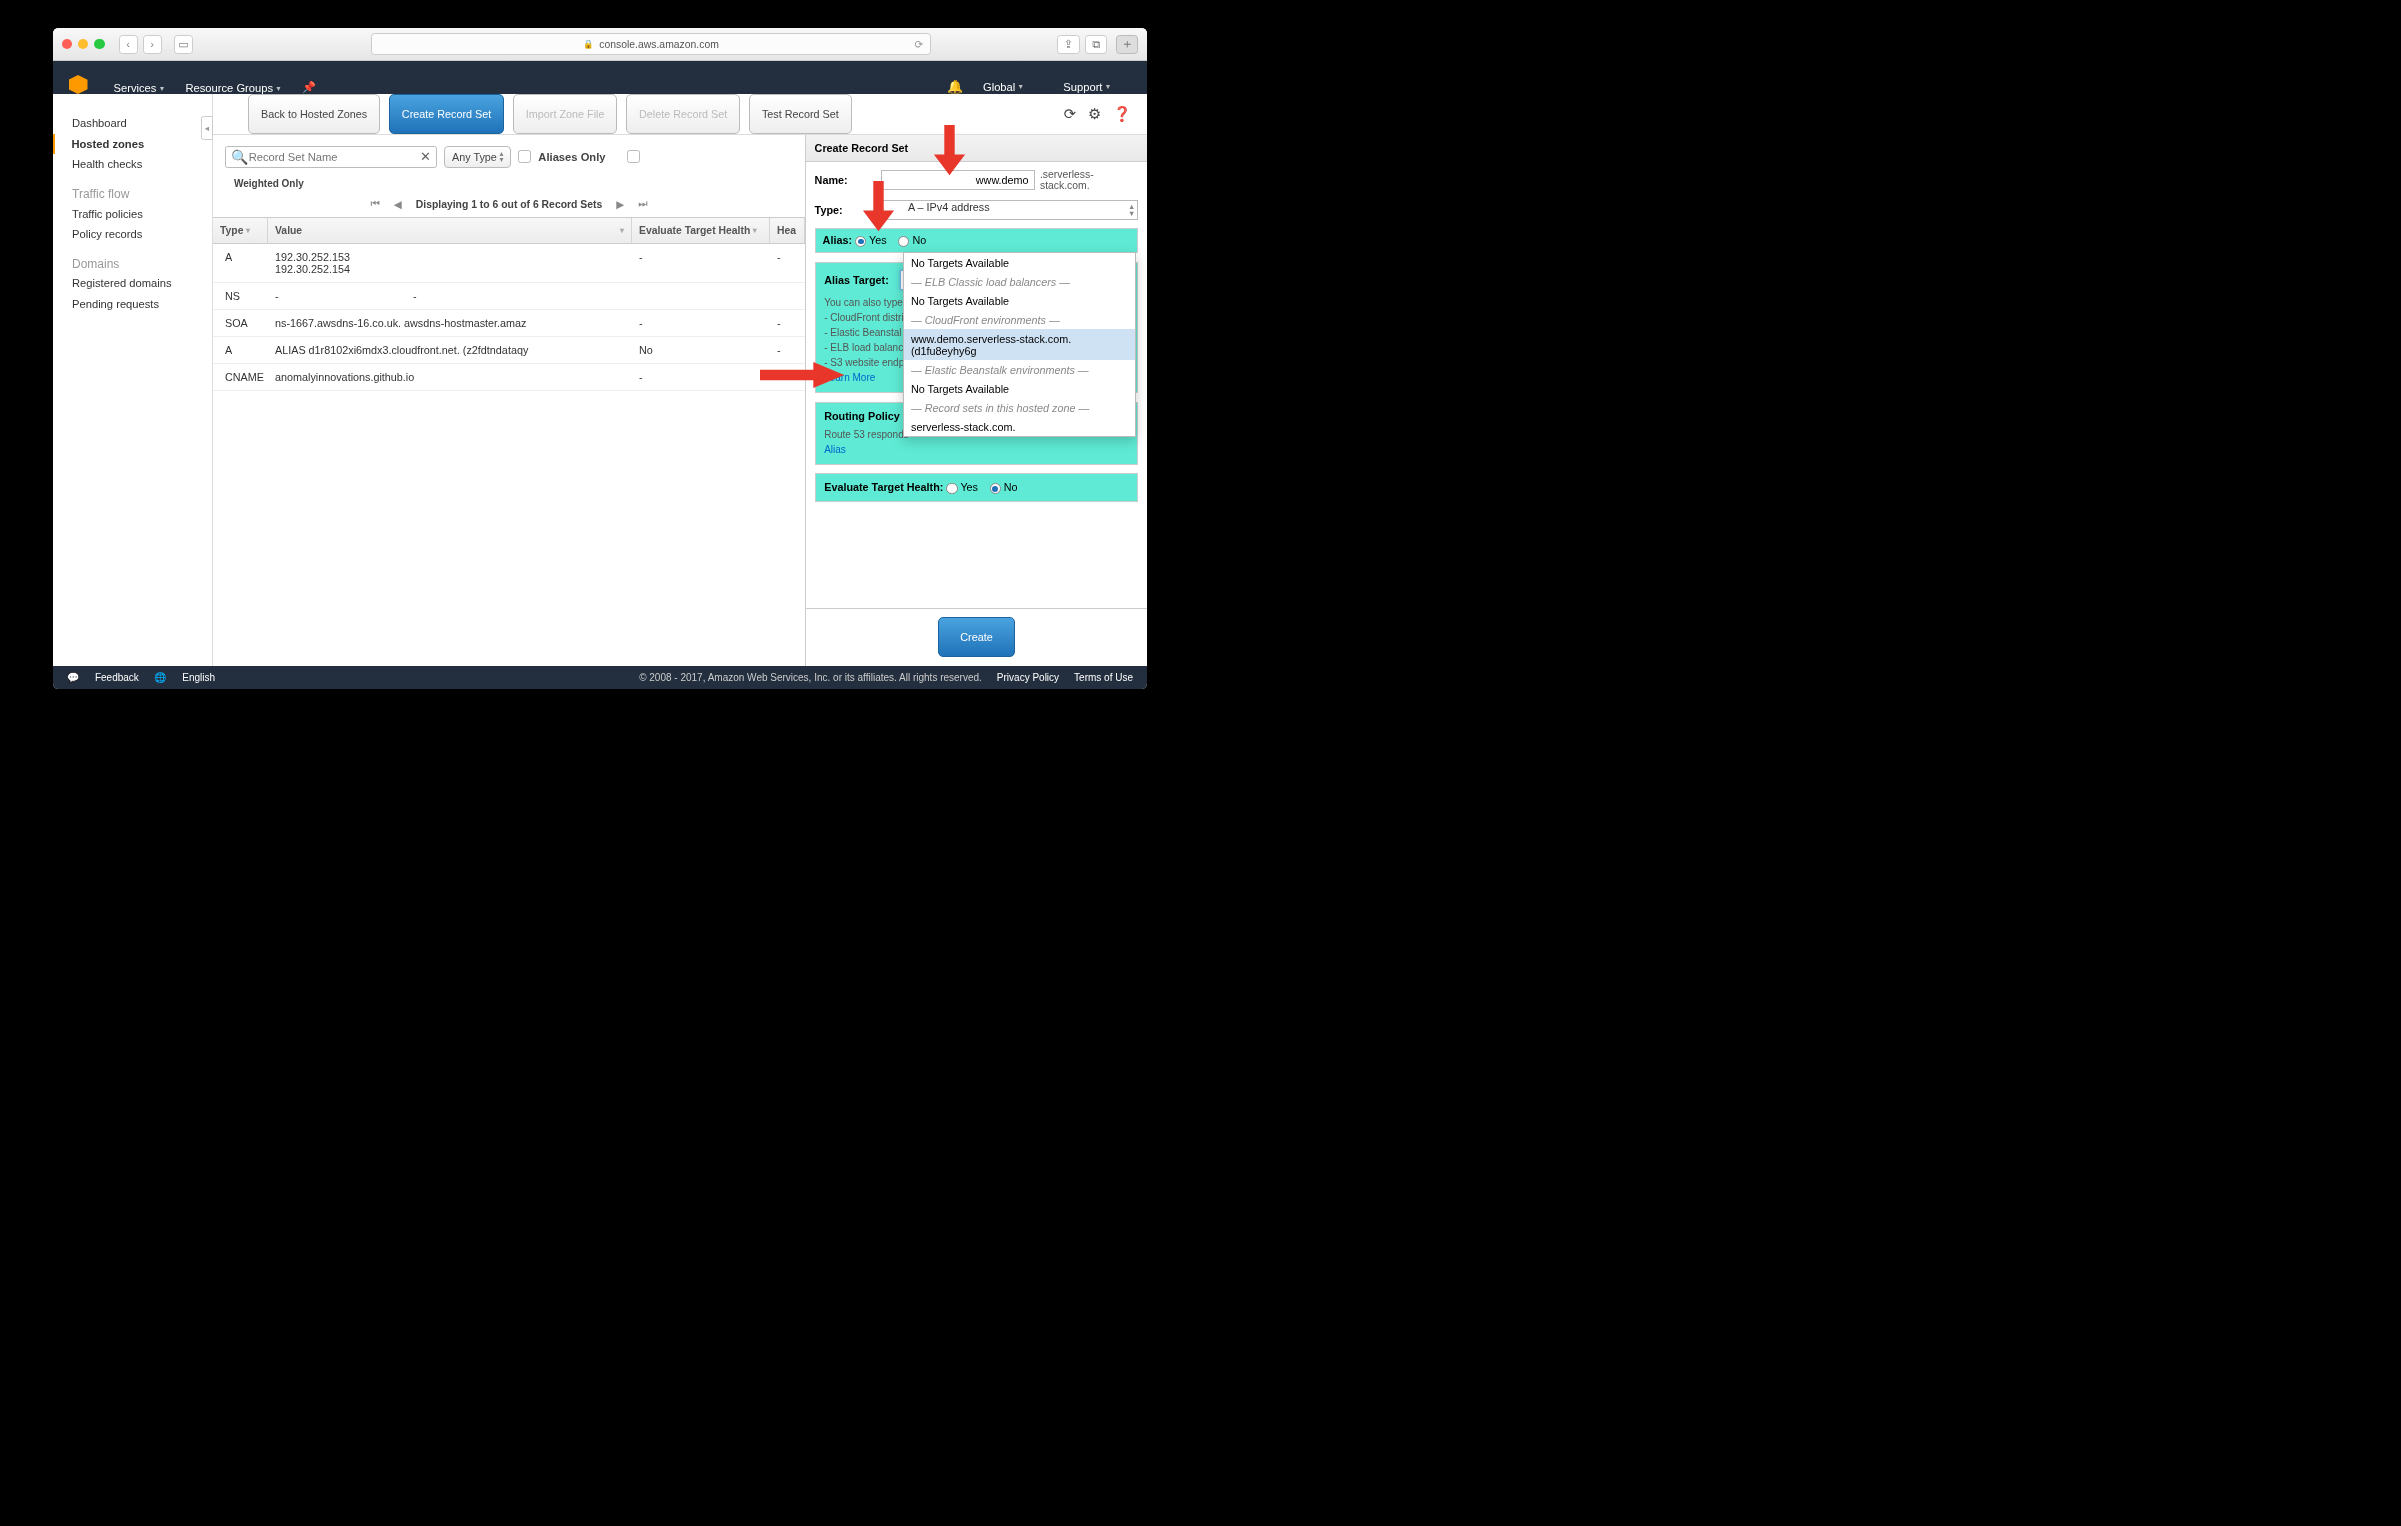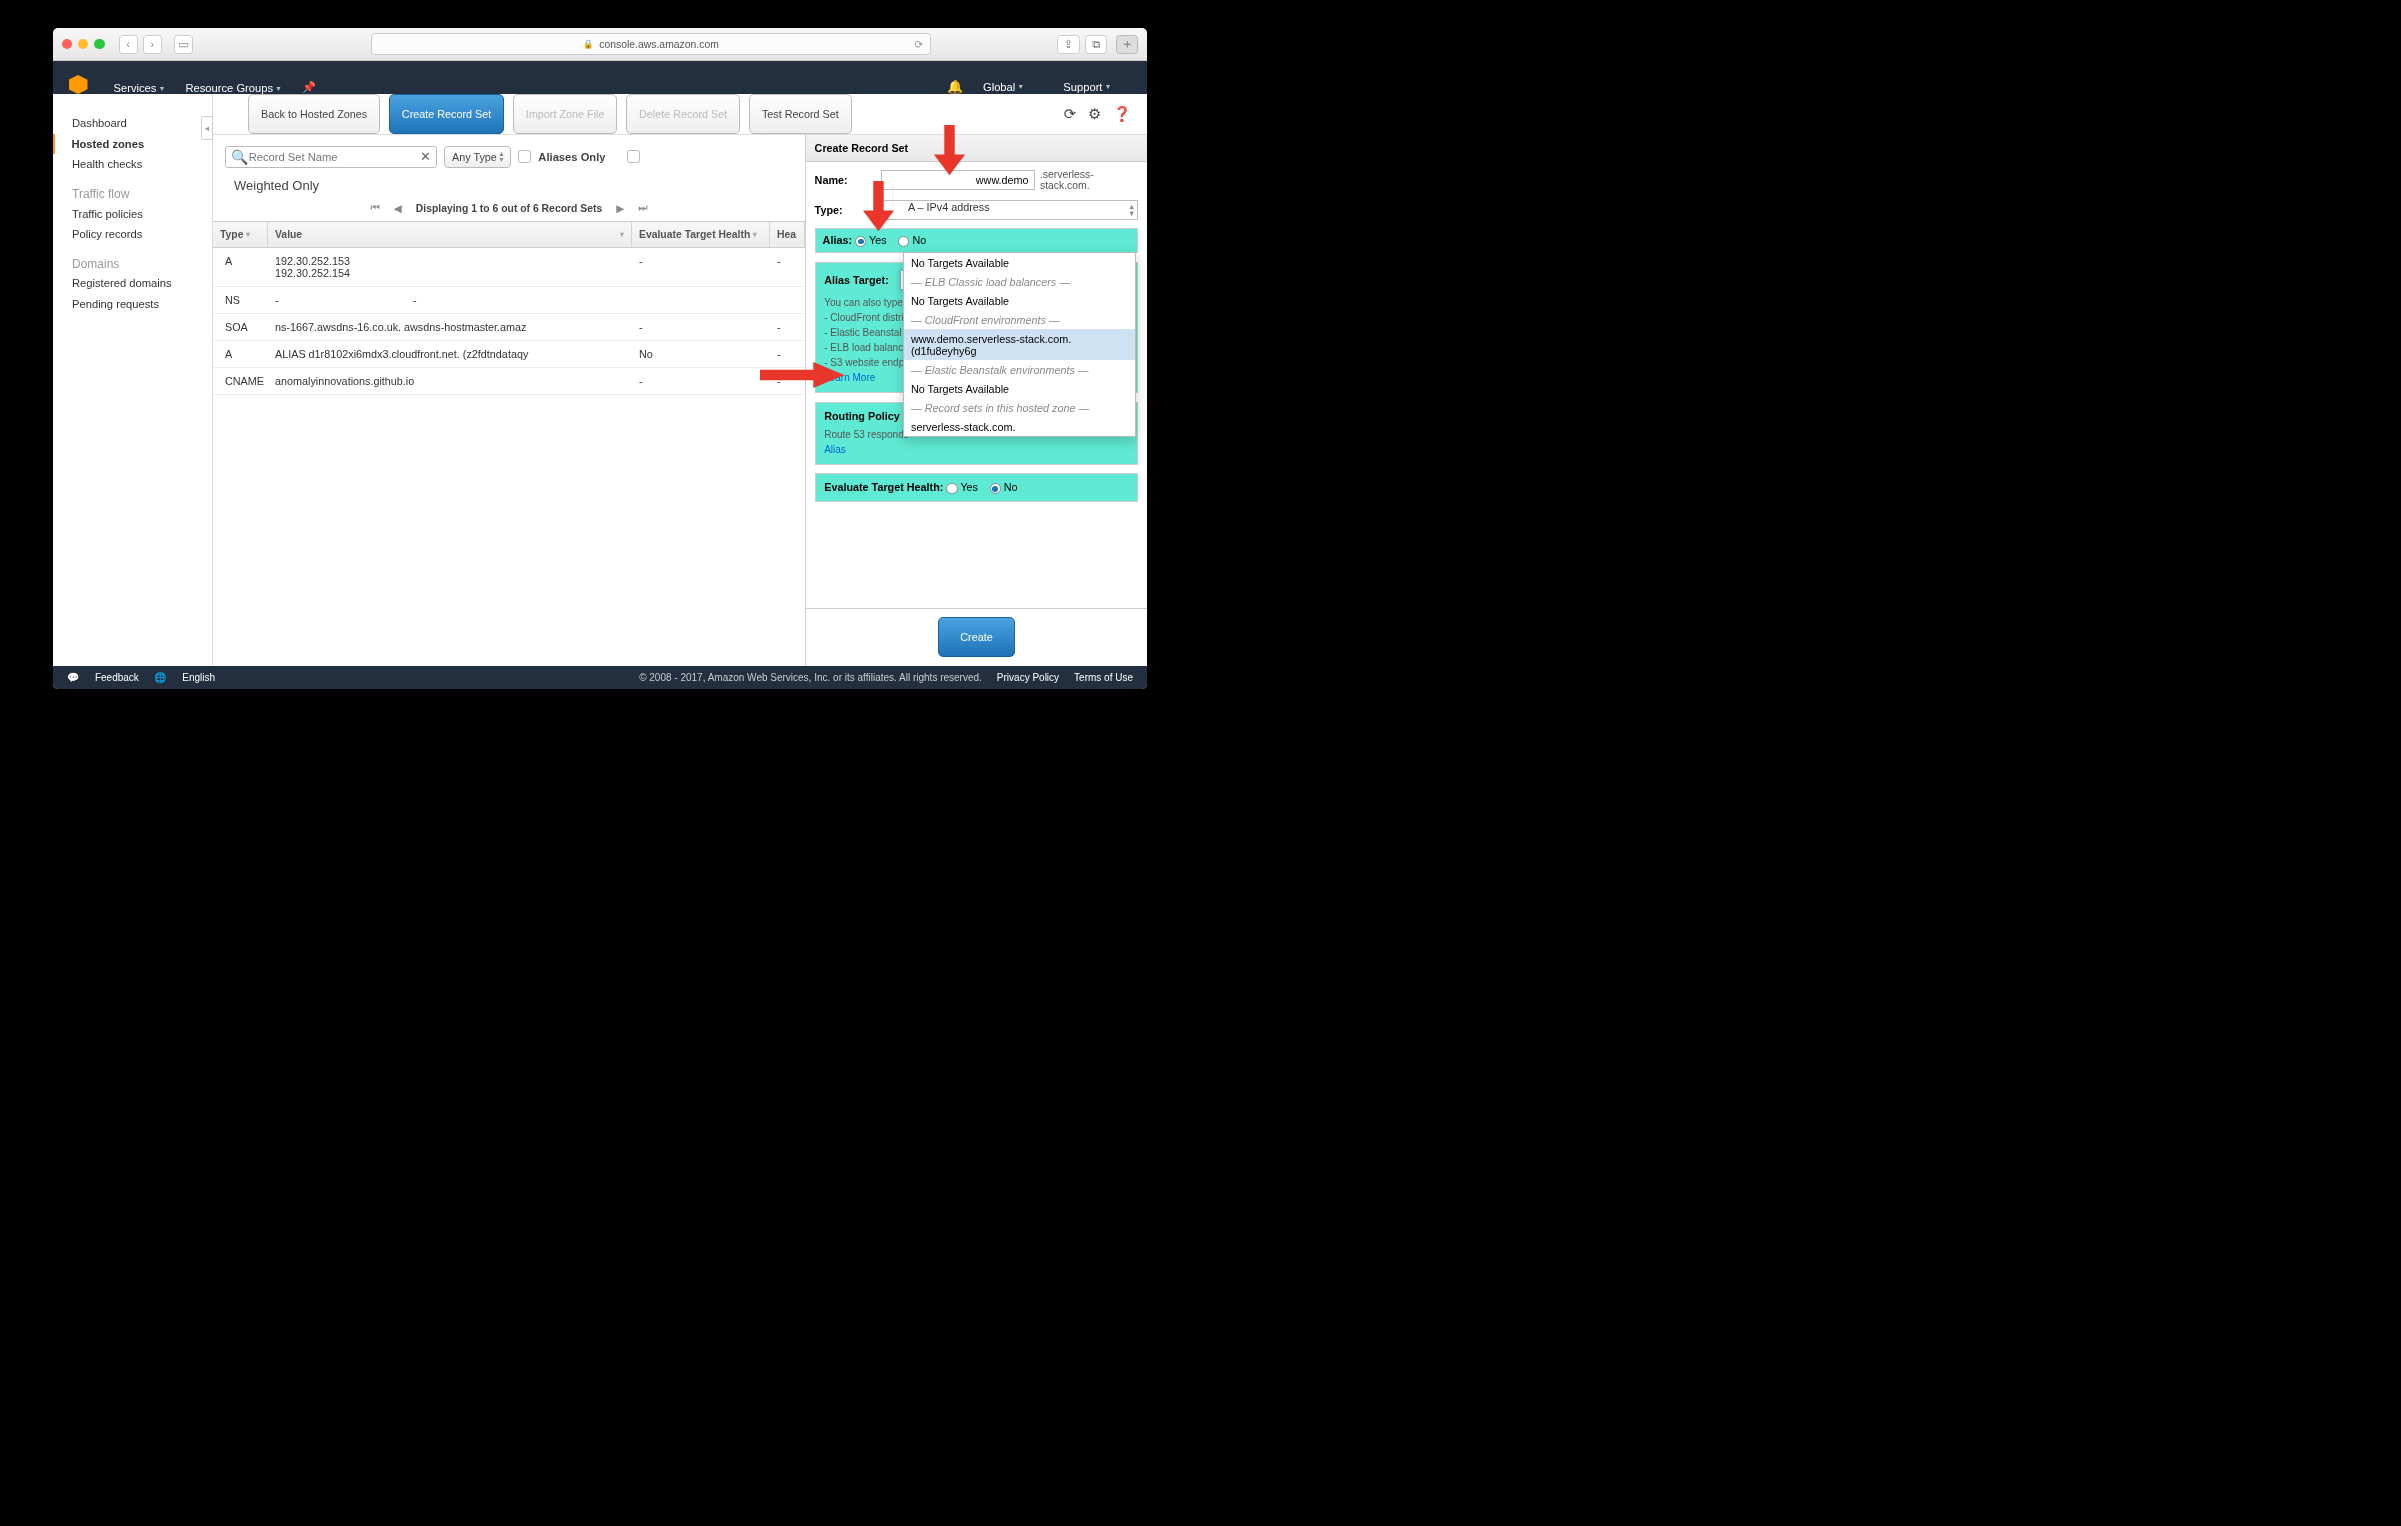--- a/index.html
+++ b/index.html
@@ -42,21 +42,21 @@
   
   .body{flex:1;display:flex}
   .table-pane{flex:1;padding:7px 0 0 0;overflow:hidden}
   .filter-row{display:flex;align-items:center;padding:3.5px 12px;gap:7px}
   .search{flex:0 0 212px;height:22.4px;border:0.9px solid #bbb;border-radius:2.6px;background:#fff;display:flex;align-items:center;padding:0 5.2px;color:#999}
   .search input{border:none;outline:none;flex:1;font-size:11.2px;color:#444}
   .search .x{color:#666;font-size:13px;cursor:pointer}
   .select{height:22.4px;border:0.9px solid #bbb;border-radius:4px;background:linear-gradient(#fff,#eee);padding:0 7px;font-size:10.8px;color:#444;display:flex;align-items:center;gap:2.6px}
   .check{width:13px;height:13px;border:0.9px solid #bbb;border-radius:2.6px;background:#fff}
   .filter-label{font-size:11.2px;color:#444;font-weight:bold}
-  .filter-title{padding:7px 12px 5.2px 21px;font-weight:normal;font-size:13px;color:#444}
+  .filter-title{padding:7px 12px 5.2px 21px;font-weight:bold;font-size:10px;color:#444}
   .pager{display:flex;align-items:center;justify-content:center;gap:14px;color:#888;font-size:10.4px;padding:3.5px 0 7px}
   .pager b{color:#444}
   .grid{border-top:0.9px solid #ccc}
   .ghead{display:flex;background:linear-gradient(#f7f7f7,#ececec);border-bottom:0.9px solid #ccc;font-size:10.4px;font-weight:bold;color:#555}
   .ghead>div,.grow>div{padding:7px 7px}
   .c-type{width:55px;padding-left:12px}
   .c-val{flex:1}
   .c-eth{width:138px}
   .c-hea{width:35px}
   .ghead>div{border-right:0.9px solid #d5d5d5;display:flex;align-items:center;gap:2.6px}

